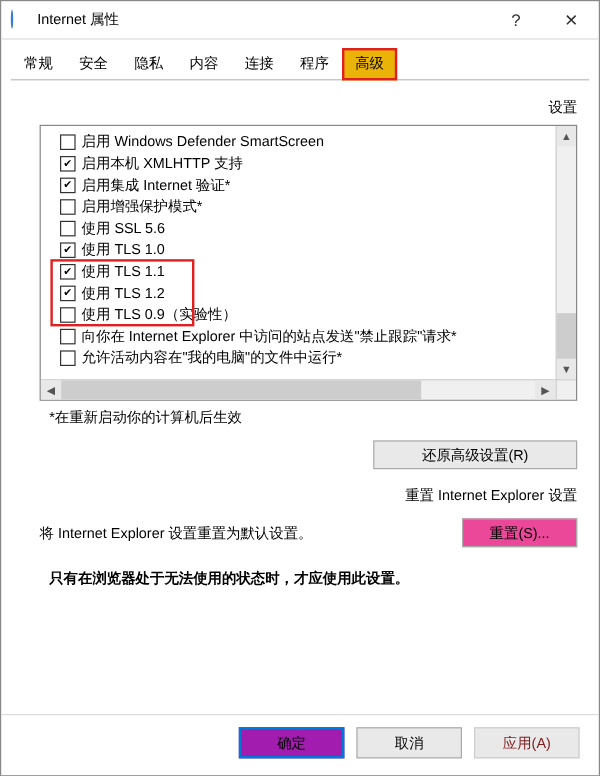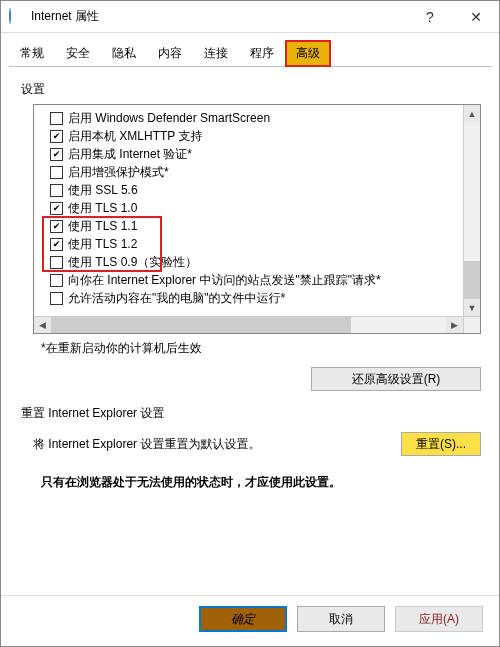--- a/index.html
+++ b/index.html
@@ -66,21 +66,21 @@
   .tabline {
     height: 1px;
     background: #bbb;
     margin: 0 8px;
   }
   .content {
     flex: 1;
     padding: 10px 18px 0 18px;
     overflow: hidden;
   }
-  .grouplabel { margin: 4px 0 6px 2px; }
+  .grouplabel { margin: 4px 0 6px 2px; text-align: right; }
   .listbox {
     border: 1px solid #888;
     height: 230px;
     margin-left: 14px;
     margin-right: 0;
     position: relative;
     padding: 4px 0 0 6px;
     overflow: hidden;
   }
   .listinner {
@@ -161,23 +161,23 @@
     background: #e9e9e9;
     text-align: center;
     line-height: 22px;
   }
   .resettext { margin: 14px 0 0 14px; }
   .btnrow {
     display: flex;
     margin: 10px 0 0 14px;
   }
   .resetbtn {
-    width: 80px; height: 24px;
+    width: 96px; height: 24px;
     border: 1px solid #aaa;
-    background: #fde047;
+    background: #ec4899;
     text-align: center;
     line-height: 22px;
     margin-left: auto;
   }
   .hint { margin: 18px 0 0 22px; font-weight: bold; }
   .footer {
     border-top: 1px solid #ddd;
     padding: 10px 16px 14px 0;
     display: flex;
     justify-content: flex-end;
@@ -185,23 +185,22 @@
   }
   .fbtn {
     width: 88px; height: 26px;
     border: 1px solid #aaa;
     background: #e9e9e9;
     text-align: center;
     line-height: 24px;
   }
   .fbtn.primary {
     border: 2px solid #0078d7;
-    background: #a16207;
+    background: #a21caf;
     line-height: 22px;
-    font-style: italic;
   }
   .fbtn.disabled {
     color: #7f1d1d;
     border-color: #ccc;
   }
   .redbox-tab {
     border: 2px solid #e02020 !important;
     padding: 3px 9px;
     z-index: 5;
     background: #fff;

